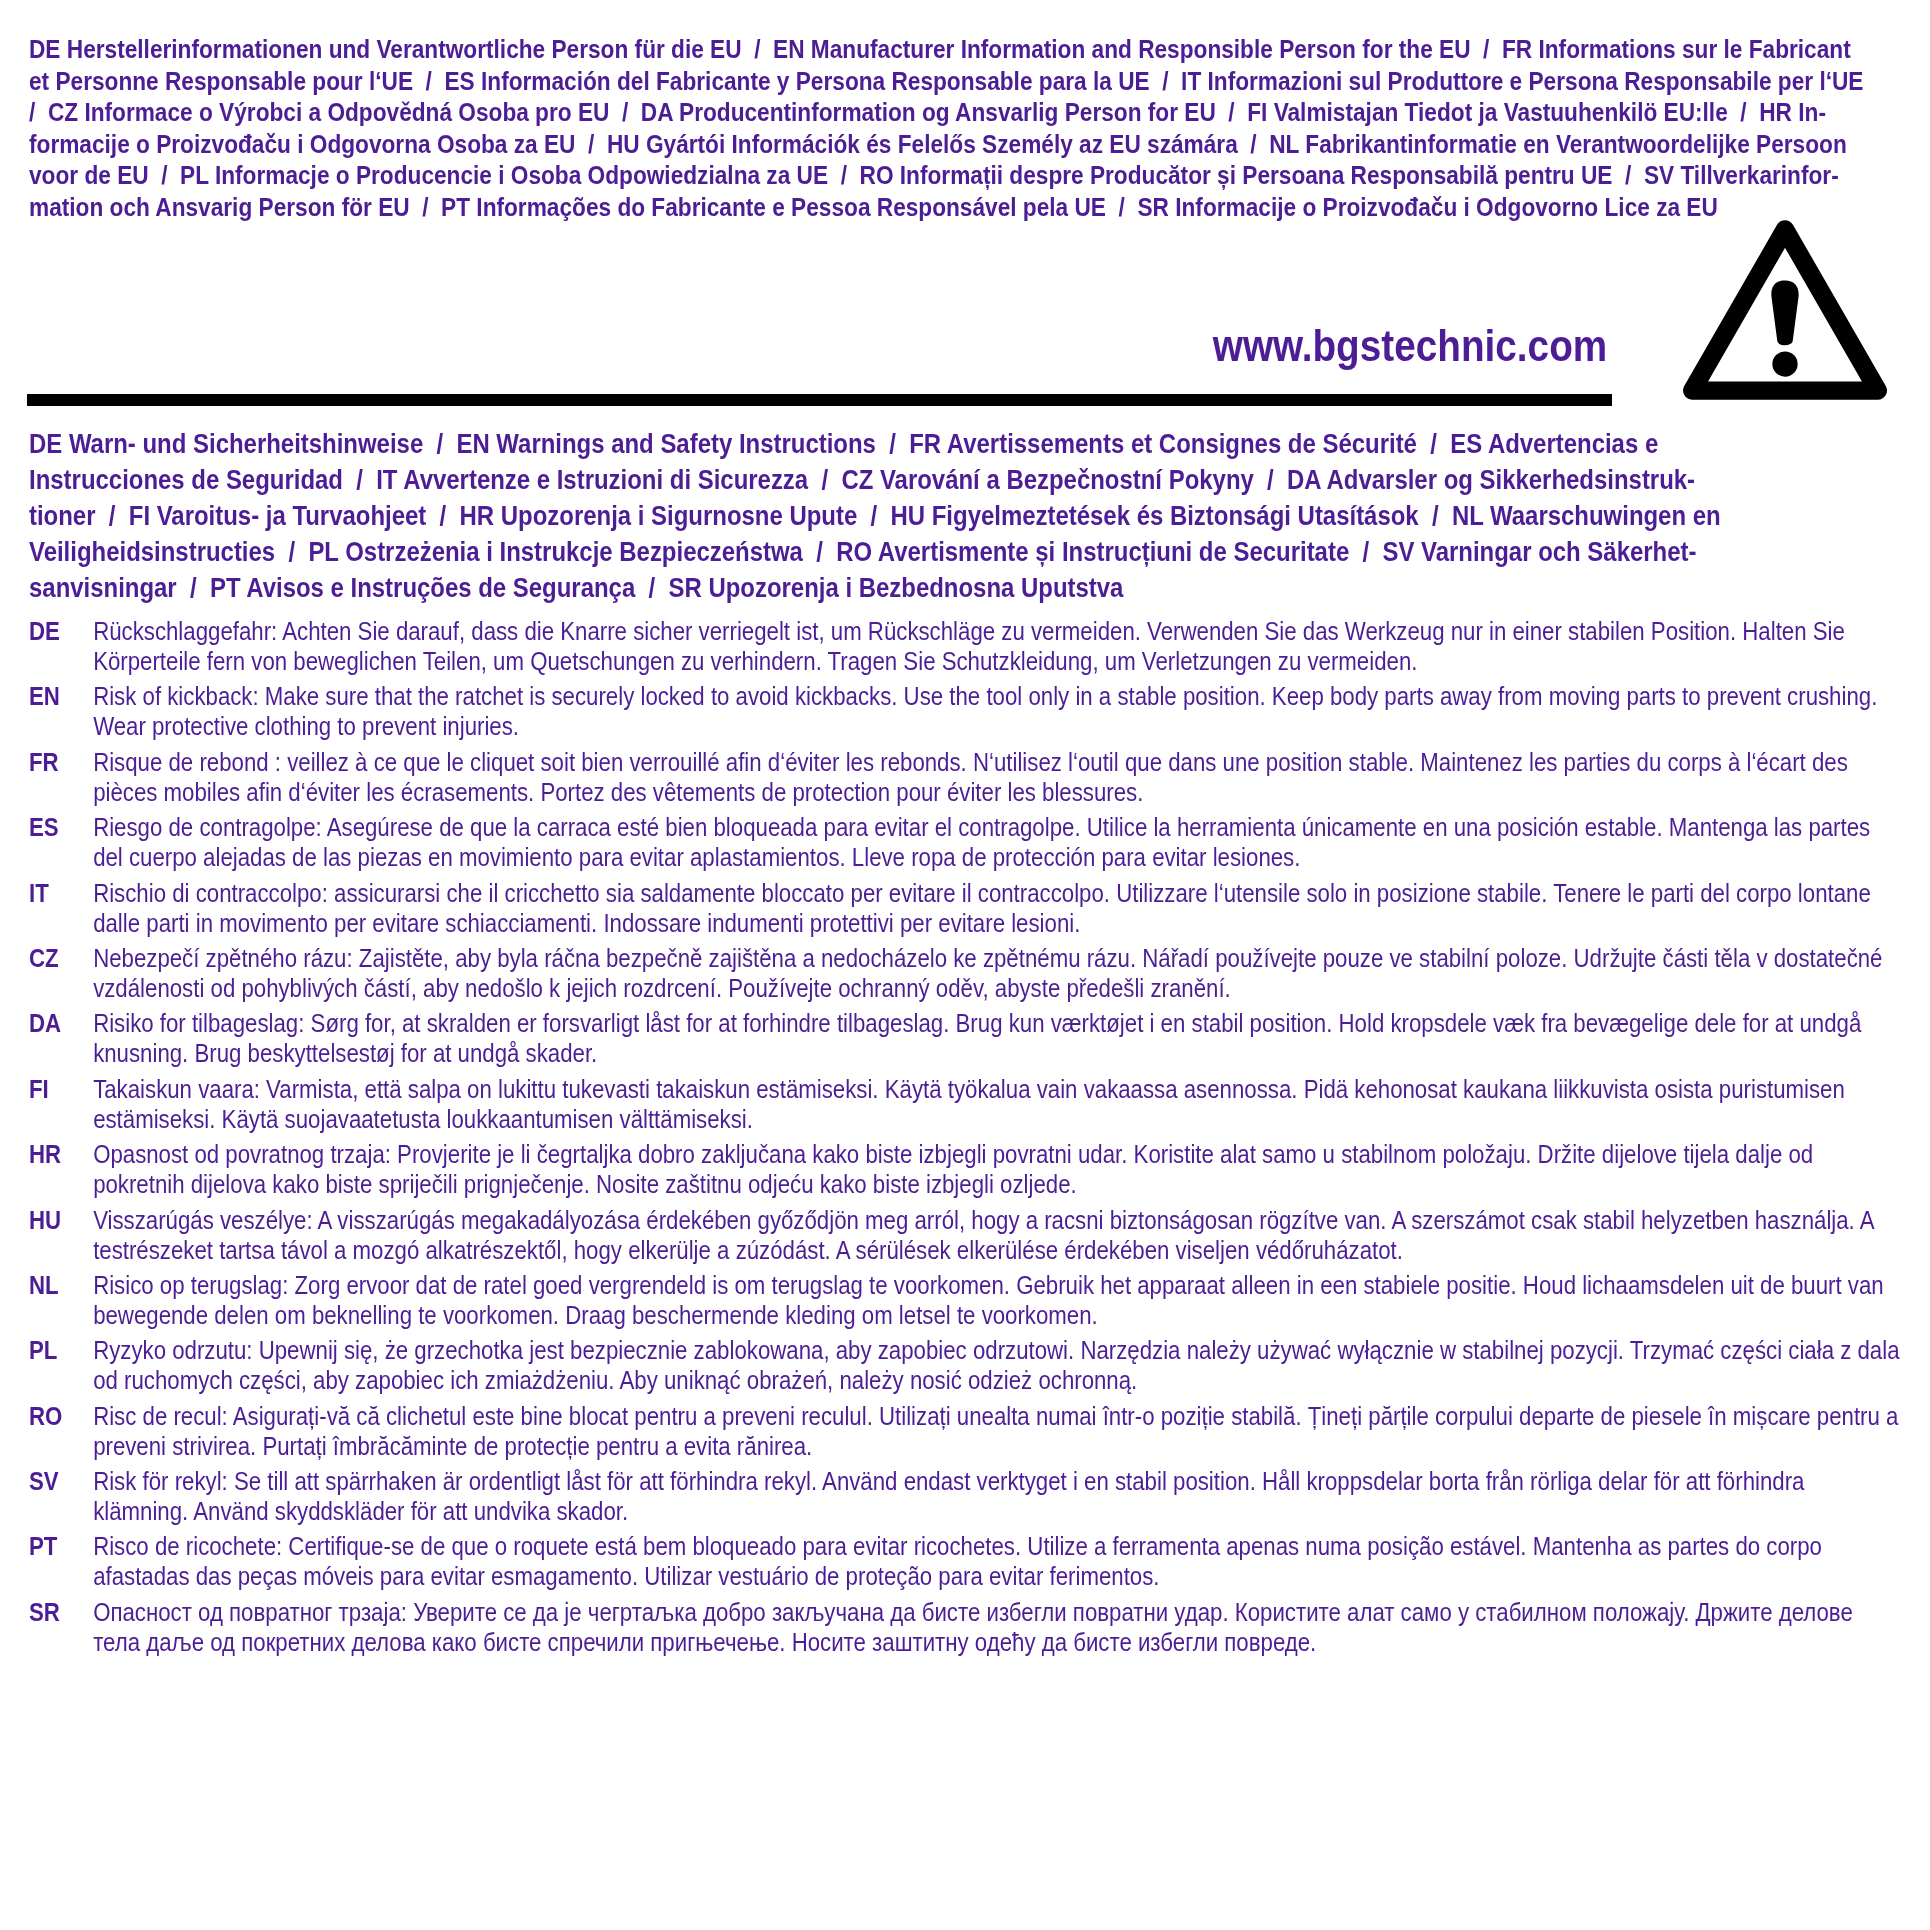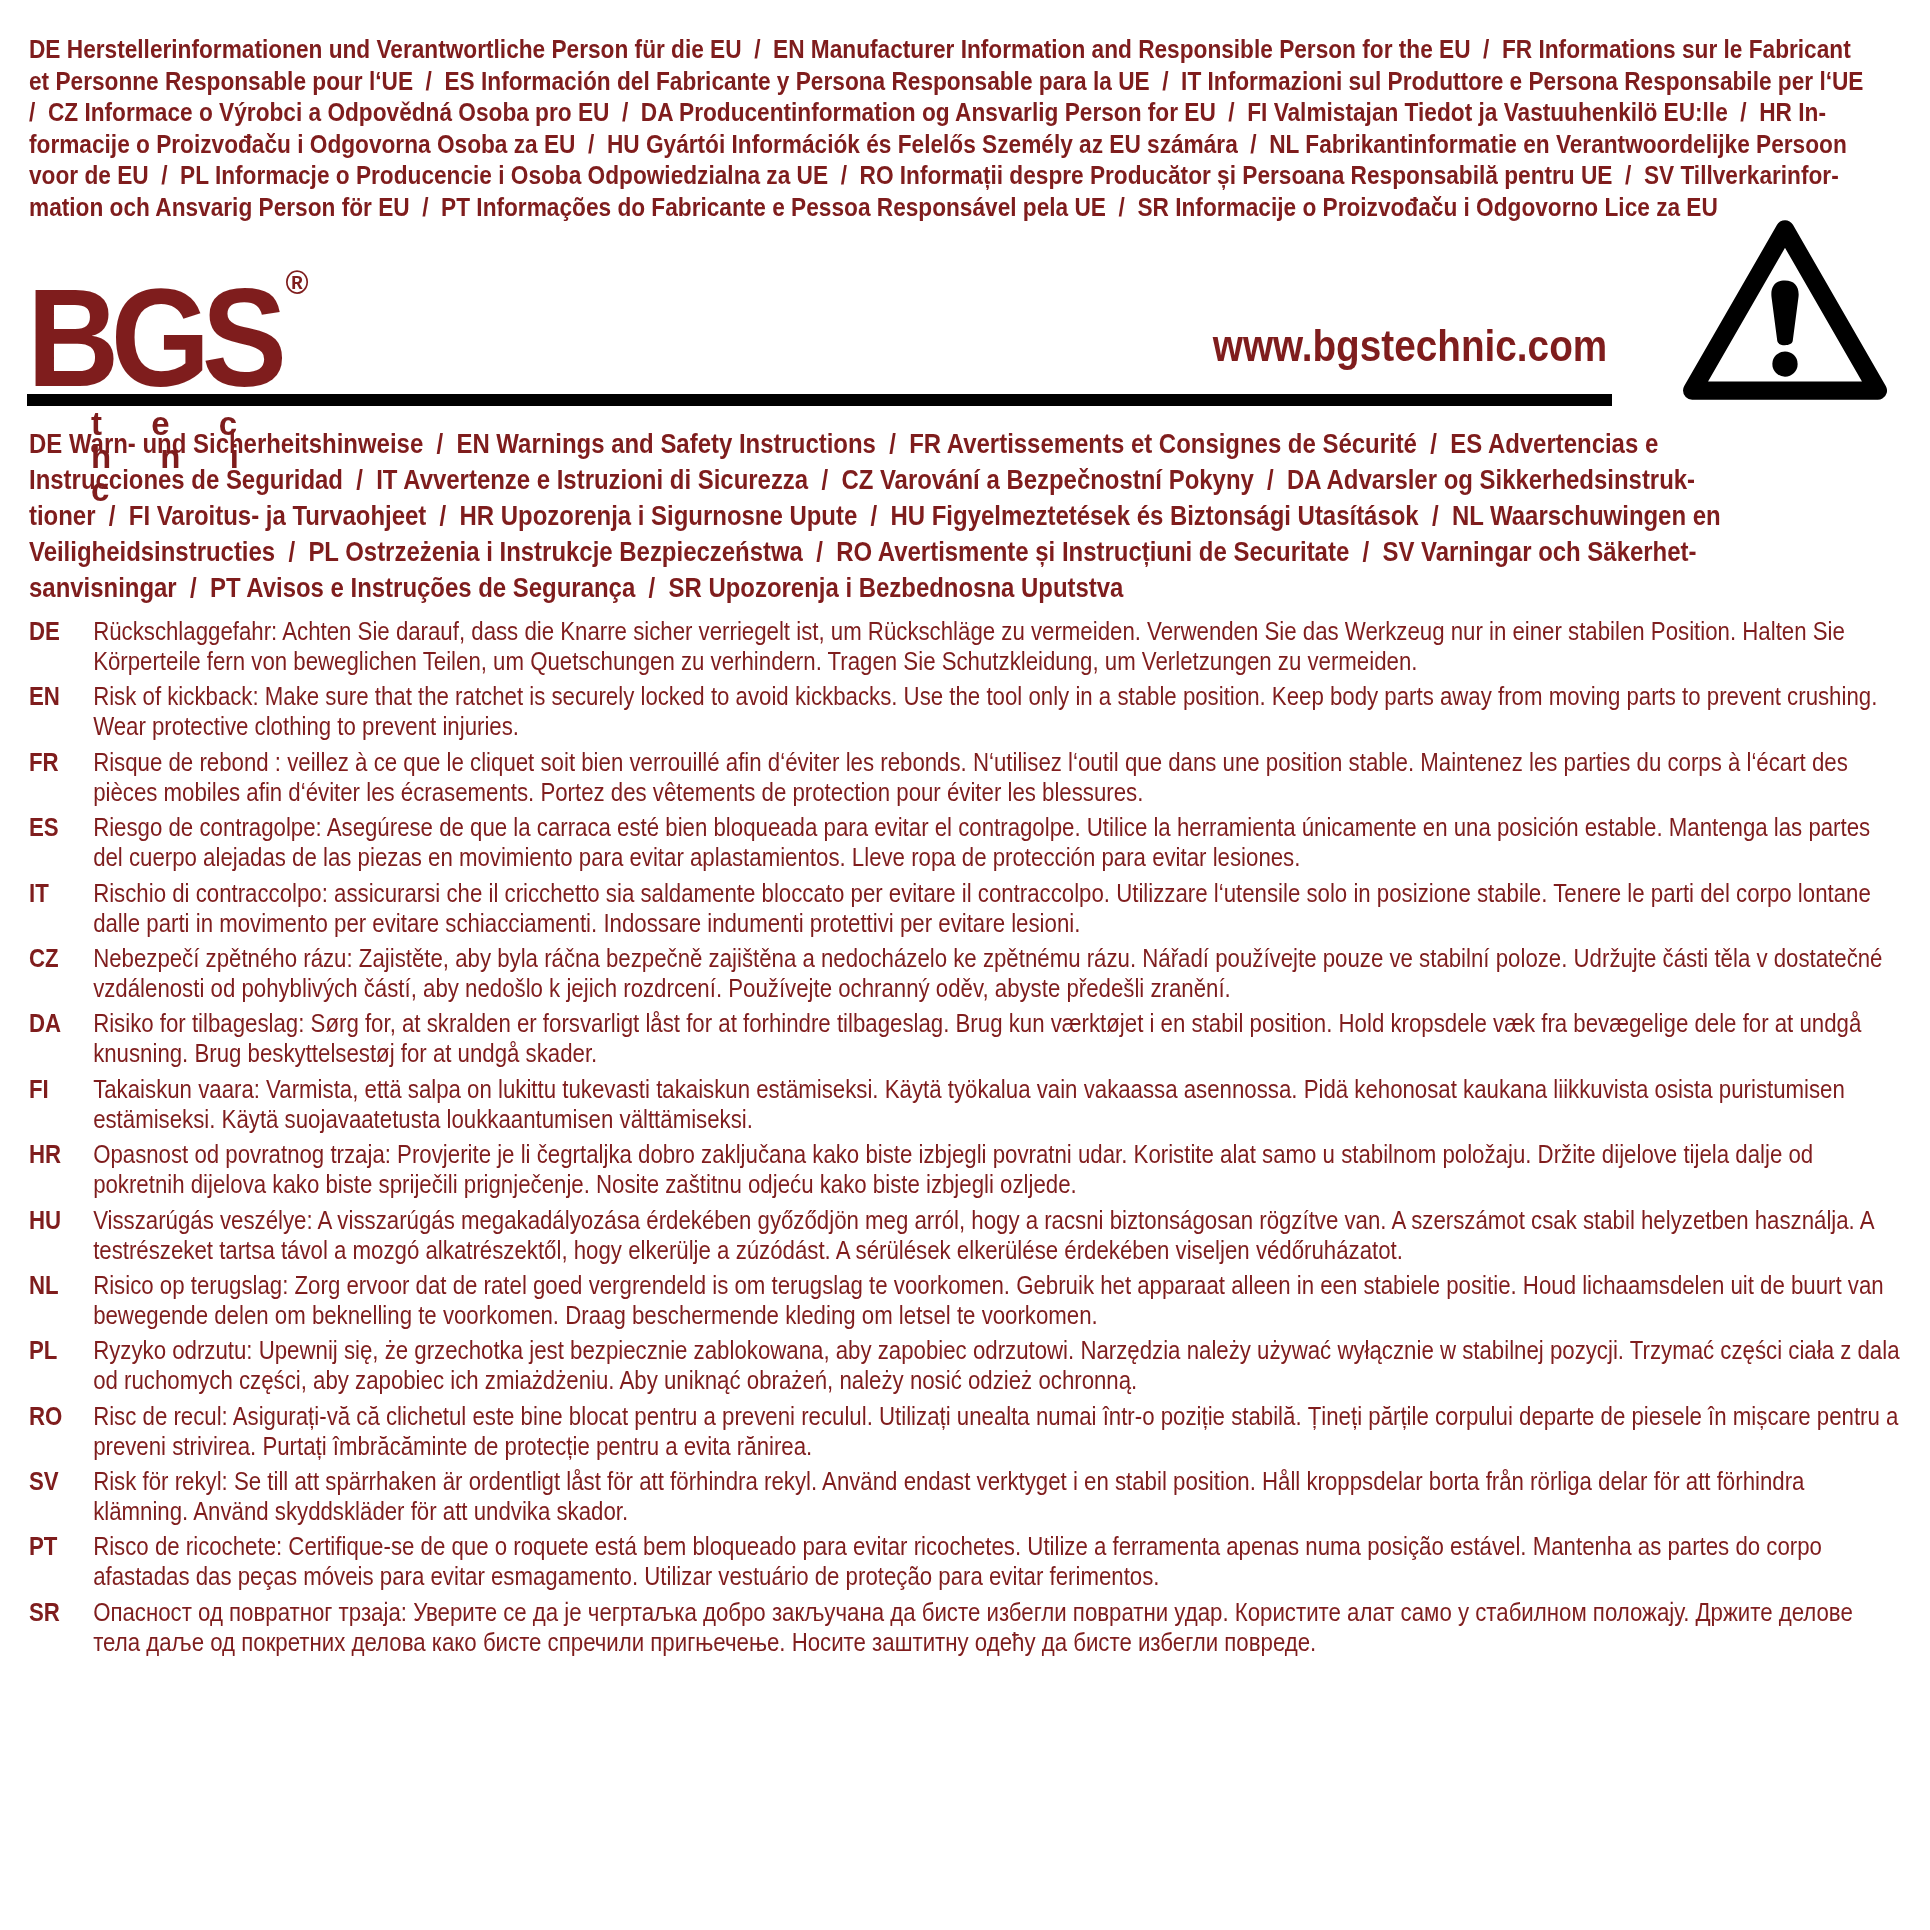--- a/index.html
+++ b/index.html
@@ -2,21 +2,21 @@
 <html style="font-size:12.5px"><head>
 <meta charset="utf-8">
 <style>
   html,body{margin:0;padding:0;background:#ffffff;}
   .page{
     position:relative;
     width:1930px;height:1930px;
     background:#ffffff;
     overflow:hidden;
     font-family:"Liberation Sans", sans-serif;
-    color:#7f1d1d;
+    color:#4c1d95;
   }
   
   .cx{transform:scaleX(0.855);transform-origin:0 0;}
   .cx-r{transform:scaleX(0.88);transform-origin:100% 0;}
 
   .top-header{
     position:absolute;left:29px;top:34px;width:2203px;
     font-size:26.5px;font-weight:bold;line-height:31.5px;
     white-space:pre-wrap;margin:0;
   }
@@ -62,24 +62,20 @@
 
 <div class="page">
 
   <p class="top-header cx">DE Herstellerinformationen und Verantwortliche Person für die EU  /  EN Manufacturer Information and Responsible Person for the EU  /  FR Informations sur le Fabricant
 et Personne Responsable pour l‘UE  /  ES Información del Fabricante y Persona Responsable para la UE  /  IT Informazioni sul Produttore e Persona Responsabile per l‘UE
 /  CZ Informace o Výrobci a Odpovědná Osoba pro EU  /  DA Producentinformation og Ansvarlig Person for EU  /  FI Valmistajan Tiedot ja Vastuuhenkilö EU:lle  /  HR In-
 formacije o Proizvođaču i Odgovorna Osoba za EU  /  HU Gyártói Információk és Felelős Személy az EU számára  /  NL Fabrikantinformatie en Verantwoordelijke Persoon
 voor de EU  /  PL Informacje o Producencie i Osoba Odpowiedzialna za UE  /  RO Informații despre Producător și Persoana Responsabilă pentru UE  /  SV Tillverkarinfor-
 mation och Ansvarig Person för EU  /  PT Informações do Fabricante e Pessoa Responsável pela UE  /  SR Informacije o Proizvođaču i Odgovorno Lice za EU</p>
 
-  <div class="logo">
-    <div class="logo-main"><span>BGS</span><span class="logo-reg">®</span></div>
-    <div class="logo-sub">t e c h n i c</div>
-  </div>
 
 
 
   <div class="website cx-r">www.bgstechnic.com</div>
 
   <svg class="triangle" width="204" height="182" viewBox="0 0 100 89" aria-hidden="true">
     <path d="M50 5 L95.5 84 L4.5 84 Z" fill="none" stroke="#000" stroke-width="9" stroke-linejoin="round"></path>
     <path d="M50 30 c-4.8 0 -7.2 3.2 -6.6 8.2 l2.8 21.4 c0.3 2.9 7.3 2.9 7.6 0 l2.8 -21.4 c0.6 -5 -1.8 -8.2 -6.6 -8.2 z" fill="#000"></path>
     <circle cx="50" cy="71" r="6.2" fill="#000"></circle>
   </svg>

